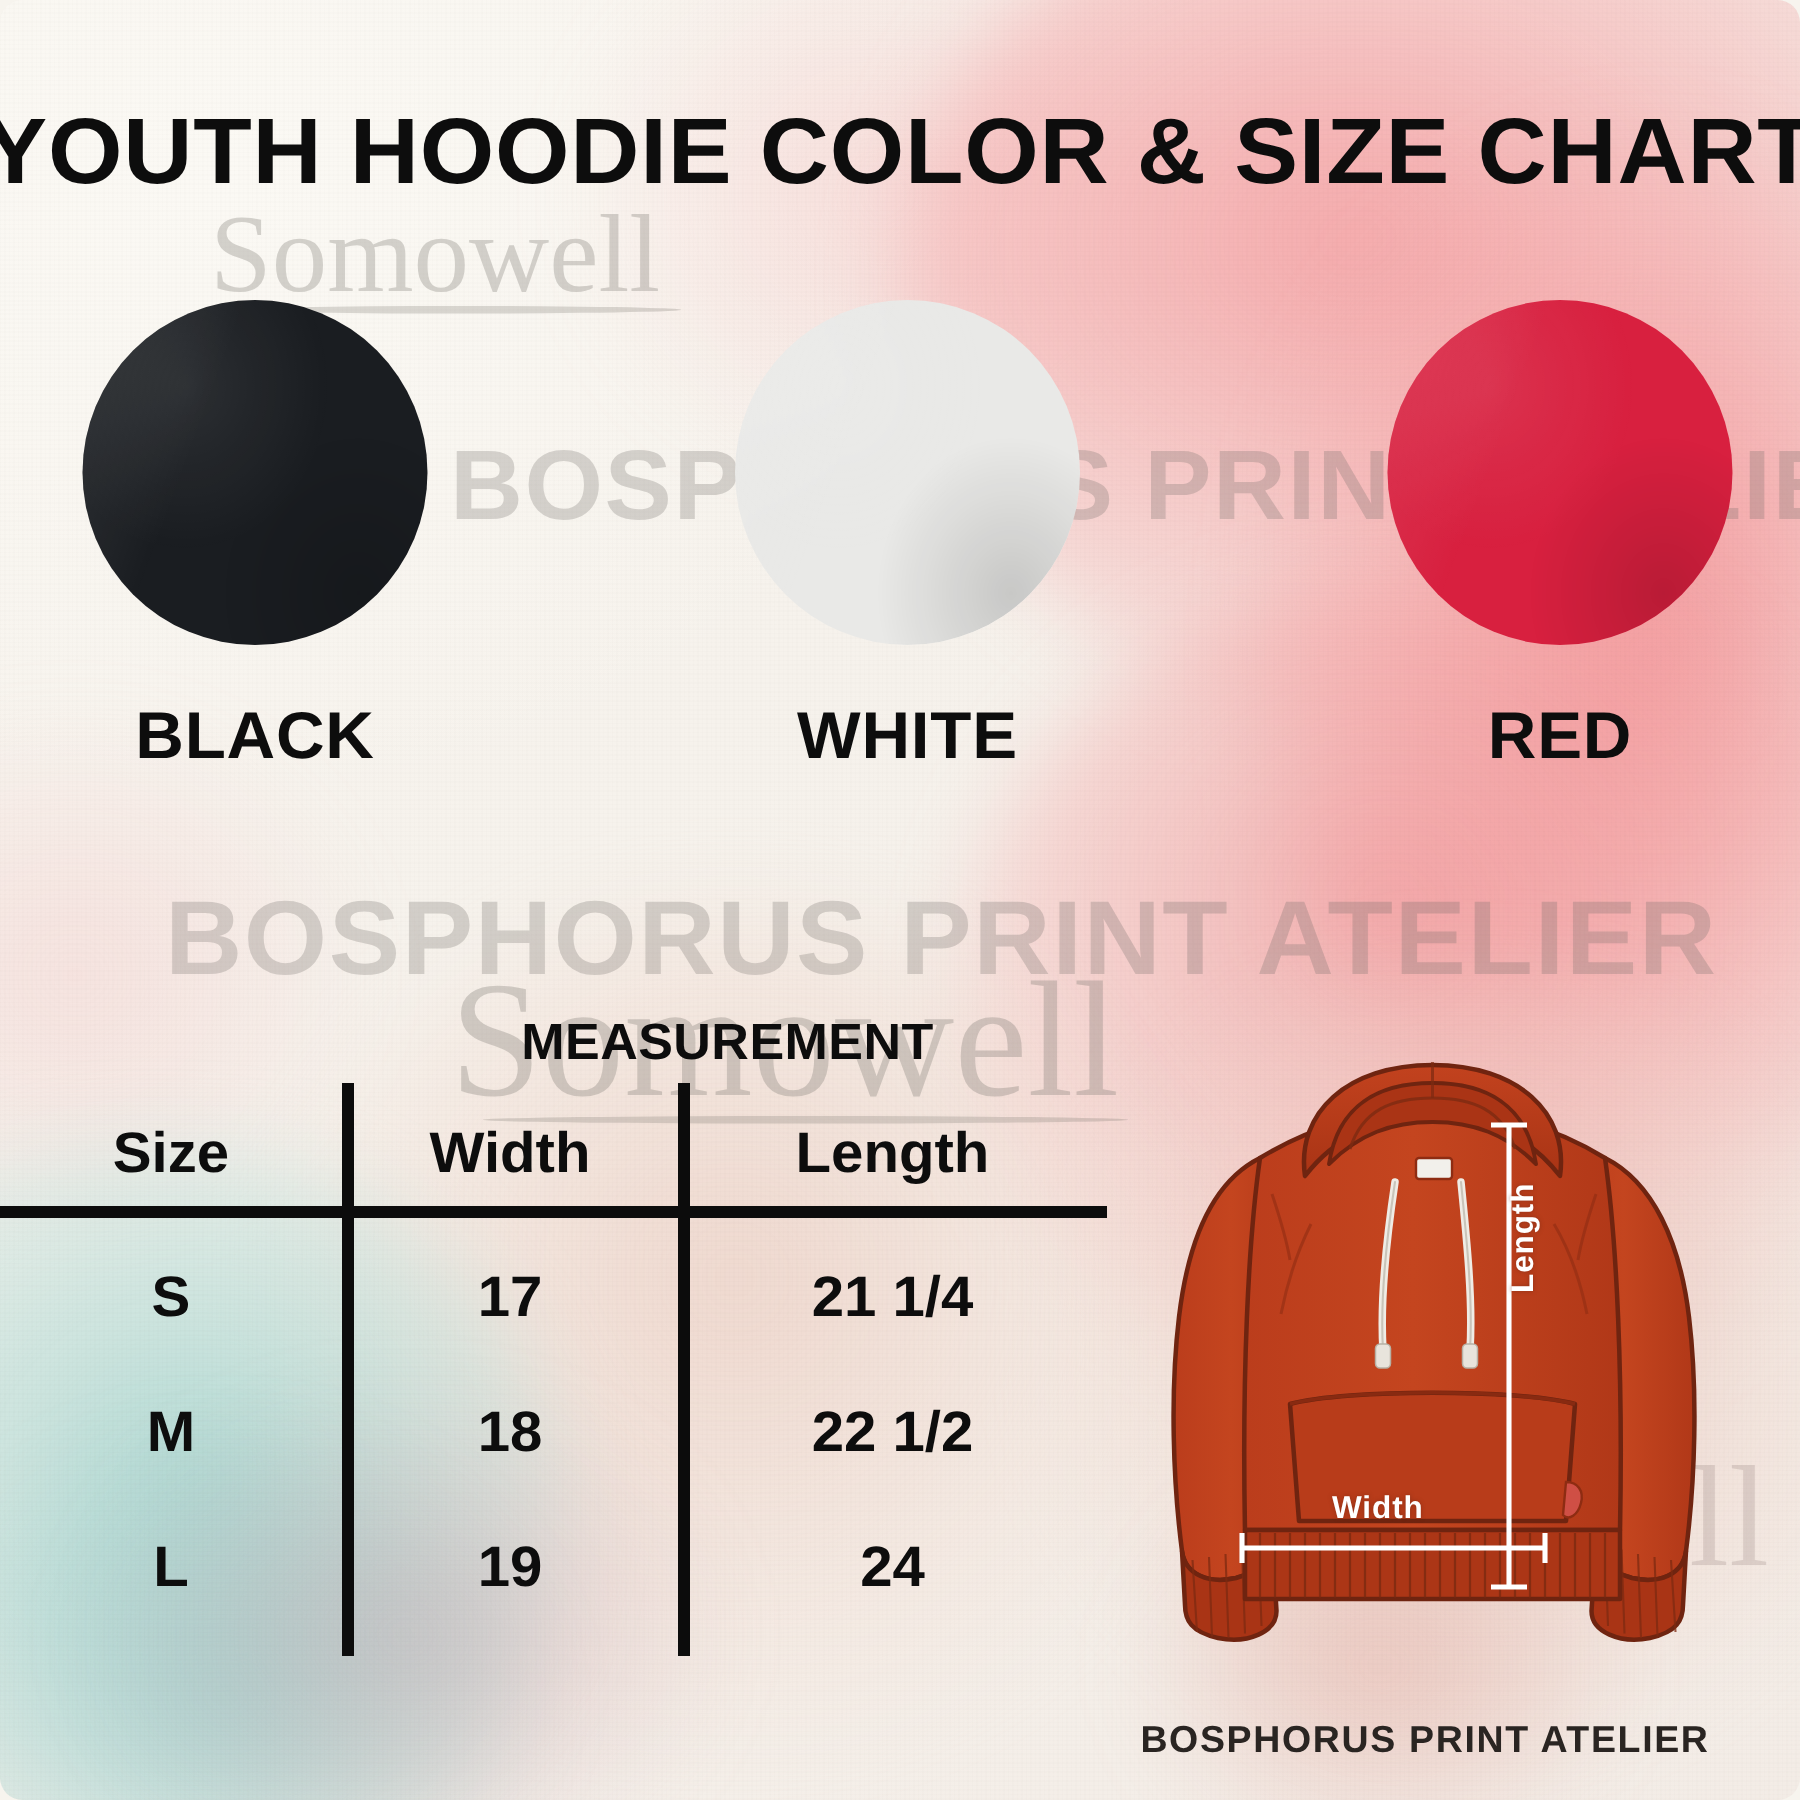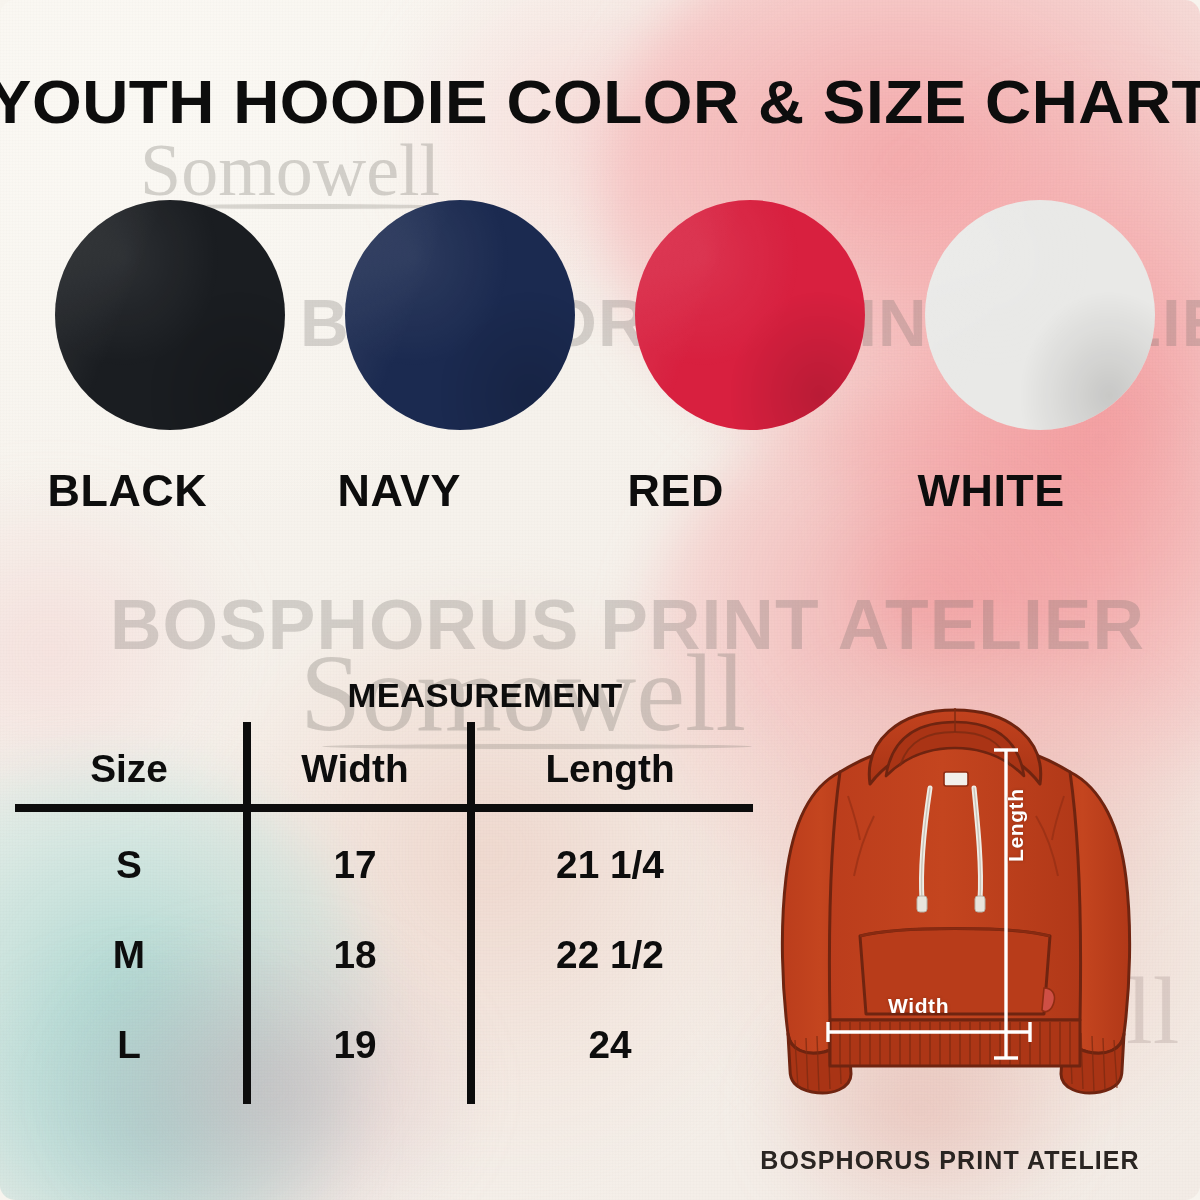--- a/index.html
+++ b/index.html
@@ -100,21 +100,21 @@
     letter-spacing:.5px;
     color:#0d0d0d;
     transform:scaleX(1.03);
   }
 
   
   #swatches {
     position:absolute; top:200px; left:50px; width:1110px;
     display:flex; justify-content:space-between;
   }
-  .swatch { width:240px; text-align:left; }
+  .swatch { width:240px; text-align:center; }
   .swatch .dot {
     width:230px; height:230px; border-radius:50%;
     margin:0 auto;
     position:relative;
     overflow:hidden;
   }
   .swatch .dot::after {
     content:""; position:absolute; inset:0; border-radius:50%;
     background:
       linear-gradient(110deg, rgba(255,255,255,.10) 0%, rgba(255,255,255,0) 35%),
@@ -136,21 +136,21 @@
     position:absolute; top:676px; left:232px; width:506px;
     text-align:center;
     font-family:"Liberation Sans", sans-serif;
     font-weight:bold;
     font-size:34px;
     letter-spacing:.3px;
     color:#0d0d0d;
     transform:scaleX(1.02);
   }
 
-  #tbl { position:absolute; top:712px; left:15px; width:760px; height:400px; }
+  #tbl { position:absolute; top:712px; left:0; width:760px; height:400px; }
   .vline { position:absolute; width:8px; background:#0c0c0c; }
   #vline-1 { left:228px; top:10px;  height:382px; }
   #vline-2 { left:452px; top:10px;  height:382px; }
   #hline   { position:absolute; left:0; top:92px; width:738px; height:8px; background:#0c0c0c; }
 
   .trow { position:absolute; left:0; width:738px; display:flex; }
   .tcell { font-family:"Liberation Sans", sans-serif; font-weight:bold;
            color:#0d0d0d; text-align:center; transform:scaleX(1.02); }
   .c-size { width:228px; }
   .c-width { width:224px; }
@@ -229,33 +229,29 @@
 
   <div id="title">YOUTH HOODIE COLOR &amp; SIZE CHART</div>
 
   <div id="swatches">
 
     <div class="swatch">
       <div class="dot" style="background: rgb(26, 29, 33);"></div>
       <div class="name">BLACK</div>
     </div>
 
+
     <div class="swatch">
-      <div class="dot" style="background: rgb(27, 42, 80);"></div>
-      <div class="name">NAVY</div>
+      <div class="dot" style="background: rgb(233, 233, 231);"></div>
+      <div class="name">WHITE</div>
     </div>
 
     <div class="swatch">
       <div class="dot" style="background: rgb(216, 32, 63);"></div>
       <div class="name">RED</div>
-    </div>
-
-    <div class="swatch">
-      <div class="dot" style="background: rgb(233, 233, 231);"></div>
-      <div class="name">WHITE</div>
     </div>
 
   </div>
 
   <div id="measure-title">MEASUREMENT</div>
 
   <div id="tbl">
     <div class="vline" id="vline-1"></div>
     <div class="vline" id="vline-2"></div>
     <div id="hline"></div>

